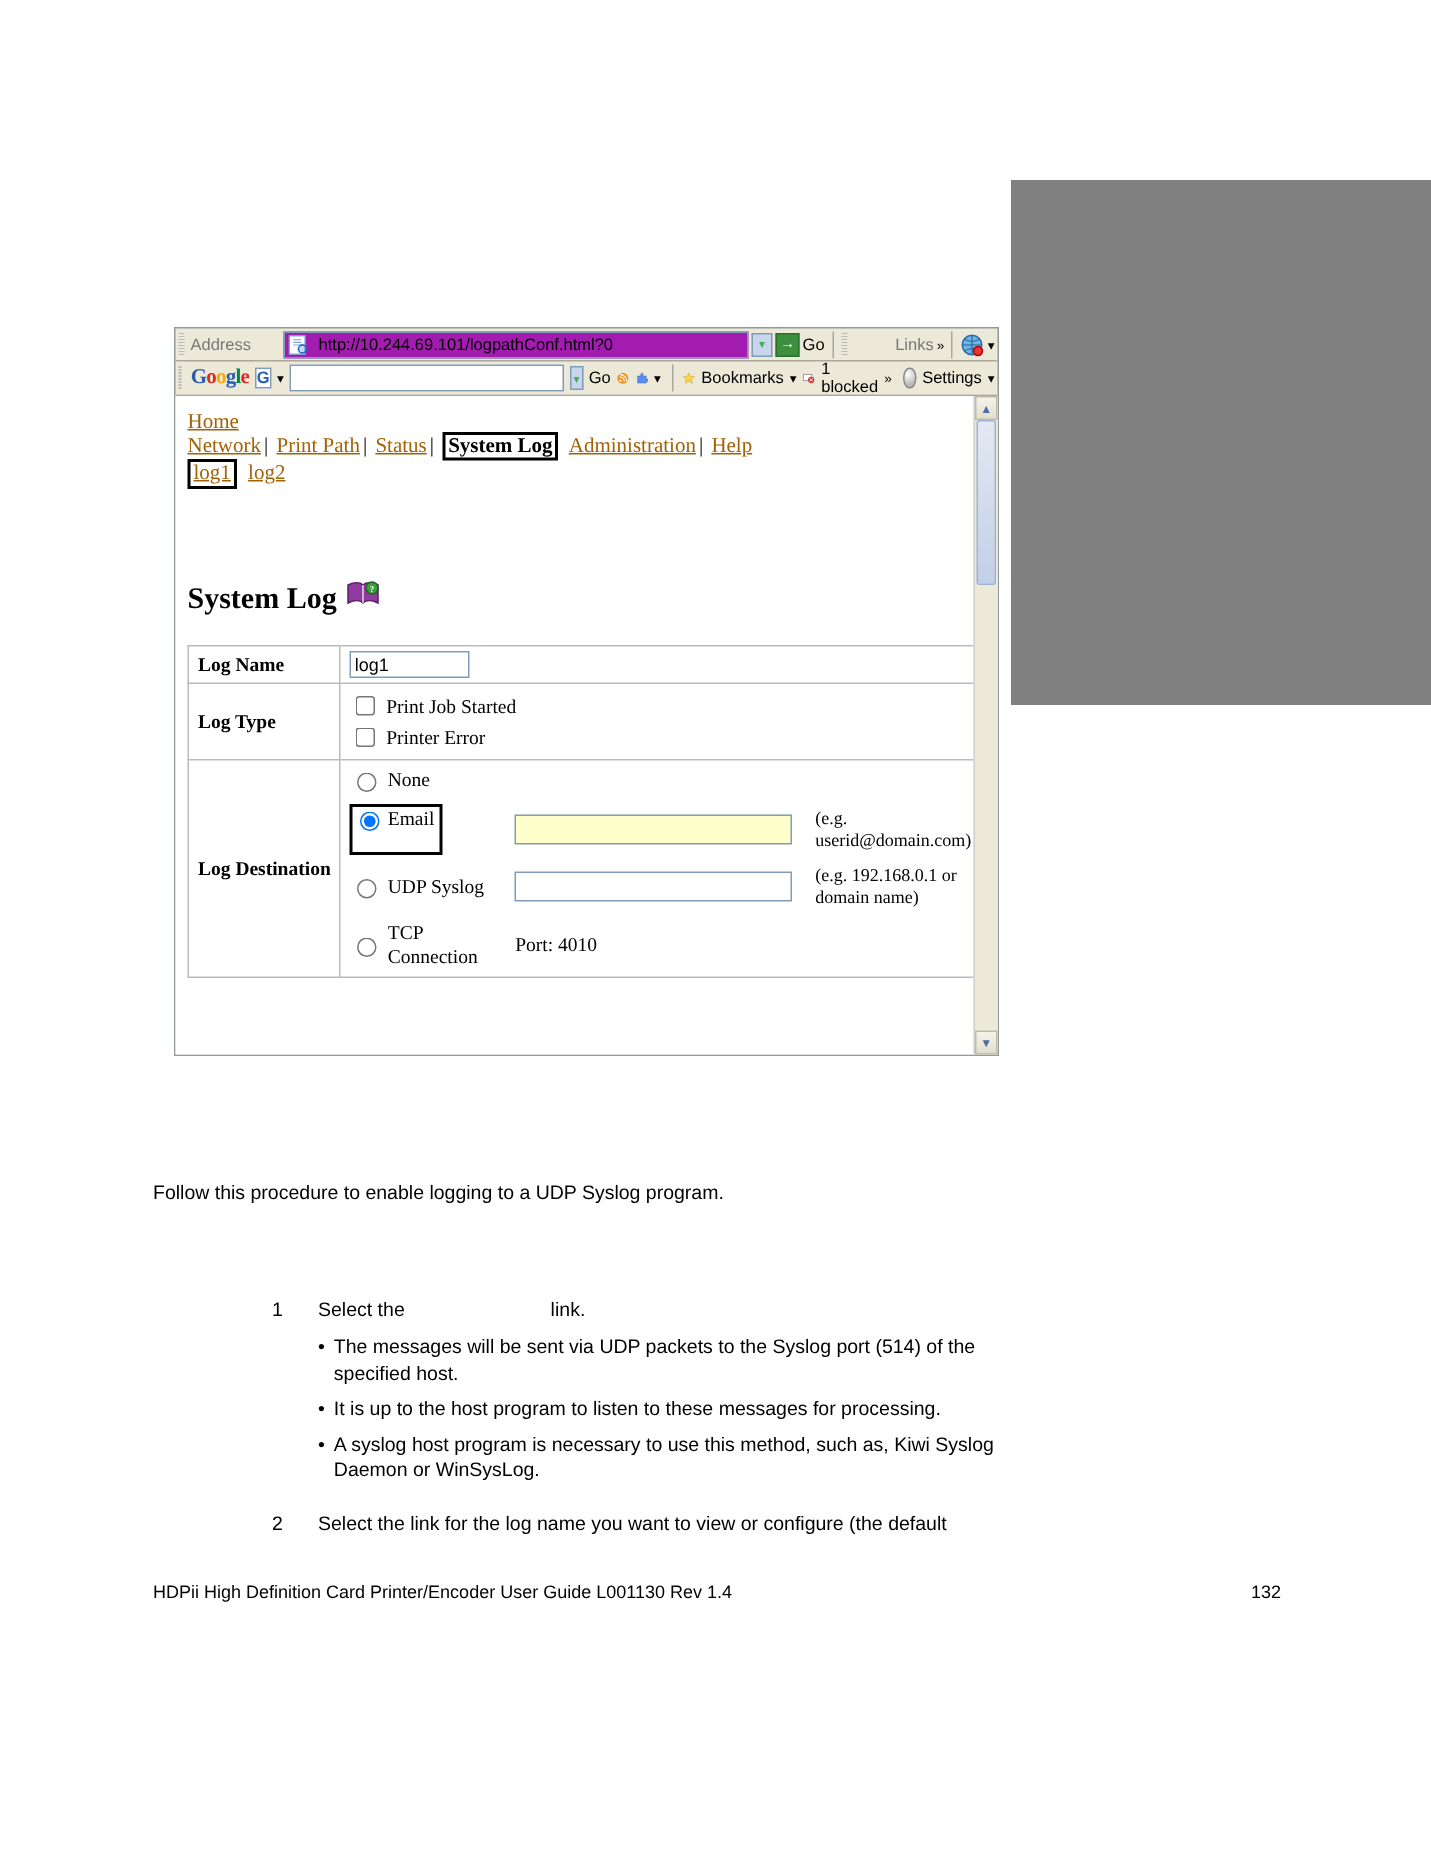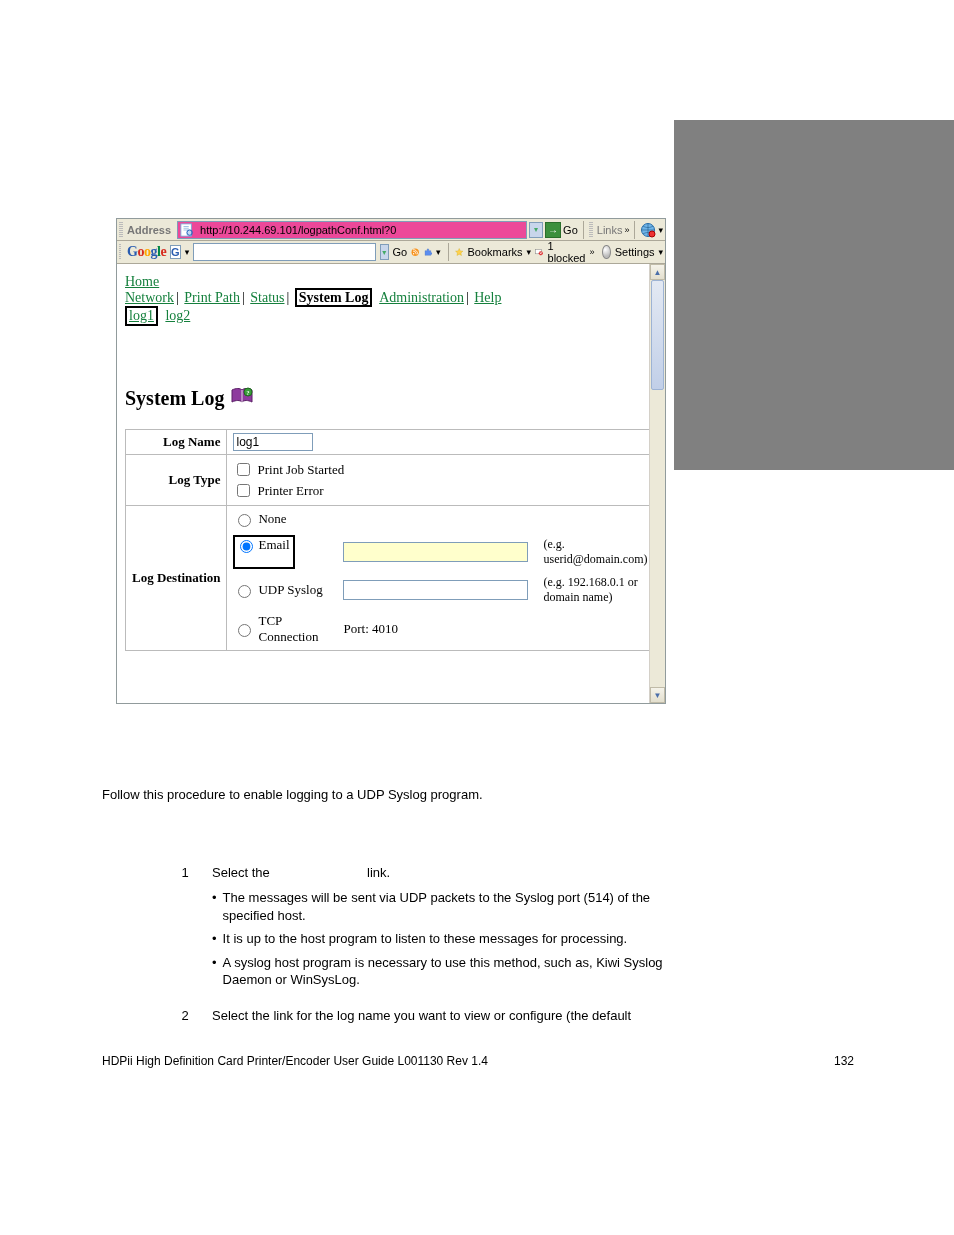--- a/index.html
+++ b/index.html
@@ -27,39 +27,39 @@
   }
   .addr-bar {
     display: flex;
     align-items: center;
     height: 22px;
     border-bottom: 1px solid #aca899;
     padding: 0 2px;
     gap: 2px;
   }
   .grip { width:4px; height:16px; background: repeating-linear-gradient(to bottom,#bbb 0 1px,transparent 1px 2px); margin-right:2px;}
-  .addr-label { color:#777; margin-right:4px;font-weight:bold; }
+  .addr-label { color:#777; margin-right:20px; }
   .addr-input {
     flex: 1;
     display: flex;
     align-items: center;
-    background: #ec4899;
+    background: #a21caf;
     border: 1px solid #7f9db9;
     height: 18px;
     padding: 0 2px;
     gap: 4px;
   }
   .addr-input input { border:none; flex:1; font-size:11px; outline:none; background:transparent; }
   .ie-icon { width:14px; height:14px; display:inline-flex; align-items:center; justify-content:center; }
   .ie-icon svg { width:14px; height:14px; }
   .drop-arrow { width:14px; height:16px; background:#c8d6eb; border:1px solid #7f9db9; display:flex;align-items:center;justify-content:center;color:#4a6; font-size:8px;}
   .go-btn { display:flex; align-items:center; gap:2px; color:#000; }
   .go-arrow { width:16px;height:16px;background:#3c8f3c;border:1px solid #2a6e2a;display:flex;align-items:center;justify-content:center;color:#fff;font-size:10px;font-weight:bold;}
   .sep { width:1px; height:18px; background:#aca899; margin:0 3px;}
-  .links-label { color:#777; }
+  .links-label { color:#777;margin-left:28px; }
   .chev { font-size:9px; }
   .globe { width:16px;height:16px;display:inline-flex;align-items:center;justify-content:center;}
 
   .google-bar { display:flex; align-items:center; height:22px; padding:0 2px; gap:4px; }
   .google-logo { font-family: "Times New Roman", serif; font-size:14px; font-weight:bold; letter-spacing:-0.5px;}
   .g-b{color:#2a5db0;} .g-r{color:#d62d20;} .g-y{color:#ffa700;} .g-g{color:#008744;}
   .g-box { width:14px;height:14px;border:1px solid #7f9db9;background:#fff;display:flex;align-items:center;justify-content:center;color:#2a5db0;font-weight:bold;font-size:11px;}
   .google-search { flex:0 0 110px; height:18px; border:1px solid #7f9db9; background:#fff; }
   .tb-icon { width:16px;height:16px;display:inline-flex;align-items:center;justify-content:center;}
   .tb-text { color:#000; }
@@ -72,31 +72,31 @@
     border-top:1px solid #aca899;
     height: 440px;
     display:flex;
   }
   .content-inner { flex:1; padding:10px 8px 8px 8px; font-family:"Times New Roman",serif; font-size:14px; color:#000; overflow:hidden;}
   .scrollbar { width:16px; background:#ece9d8; border-left:1px solid #d4d0c8; position:relative;}
   .sb-up,.sb-down{height:16px;background:linear-gradient(#f5f3ea,#e3dfce);border:1px solid #c0bba8;display:flex;align-items:center;justify-content:center;font-size:8px;color:#4a6ea9;}
   .sb-down{position:absolute;bottom:0;left:0;right:0;}
   .sb-thumb{position:absolute;top:16px;left:1px;right:1px;height:110px;background:linear-gradient(#e3e9f3,#c1cfe8);border:1px solid #9db3d4;border-radius:2px;}
 
-  .nav-links a { color:#15803d; text-decoration:underline; font-family:"Times New Roman",serif;}
+  .nav-links a { color:#a16207; text-decoration:underline; font-family:"Times New Roman",serif;}
   .boxed { border:2px solid #000; padding:0 2px; display:inline-block; }
   .boxed-sel { border:2px solid #000; background:#fff; padding:0 2px; font-weight:bold; }
   .pipe { margin:0 2px; }
 
   .heading { display:flex; align-items:center; gap:6px; margin-top:60px; font-family:"Times New Roman",serif; font-size:20px; font-weight:bold; }
   .book-icon svg{width:24px;height:20px;}
 
   table.form { border-collapse:collapse; margin-top:18px; width:100%; font-family:"Times New Roman",serif; font-size:13px;}
   table.form td { border:1px solid #bbb; padding:3px 6px; vertical-align:middle;}
-  table.form td.lbl { text-align:right; font-weight:bold; width:110px; white-space:nowrap;}
+  table.form td.lbl { font-weight:bold; width:110px; white-space:nowrap;}
   .txt-input { width:80px; height:18px; border:1px solid #7f9db9; font-size:12px; padding:0 2px;}
   .email-input { width:185px; height:20px; border:1px solid #7f9db9; background:#ffffcc;}
   .udp-input { width:185px; height:20px; border:1px solid #7f9db9; background:#fff;}
   .radio-row, .check-row { display:flex; align-items:center; gap:4px; margin:2px 0;}
   .radio-boxed { border:2px solid #000; padding:0 3px 14px 0; display:inline-flex; align-items:center; gap:2px;}
   .hint { font-size:12px; color:#000; }
   .dest-grid { display:grid; grid-template-columns:110px 200px 1fr; row-gap:6px; align-items:center;}
   .btn { font-family:Arial,sans-serif; font-size:11px; height:22px; padding:0 8px; background:#ece9d8; border:1px solid #7f7f7f; cursor:pointer;}
   .btn-boxed { border:3px solid #000; padding:2px; display:inline-block;}
   .btn-row { margin-top:8px; display:flex; gap:8px; align-items:center;}

